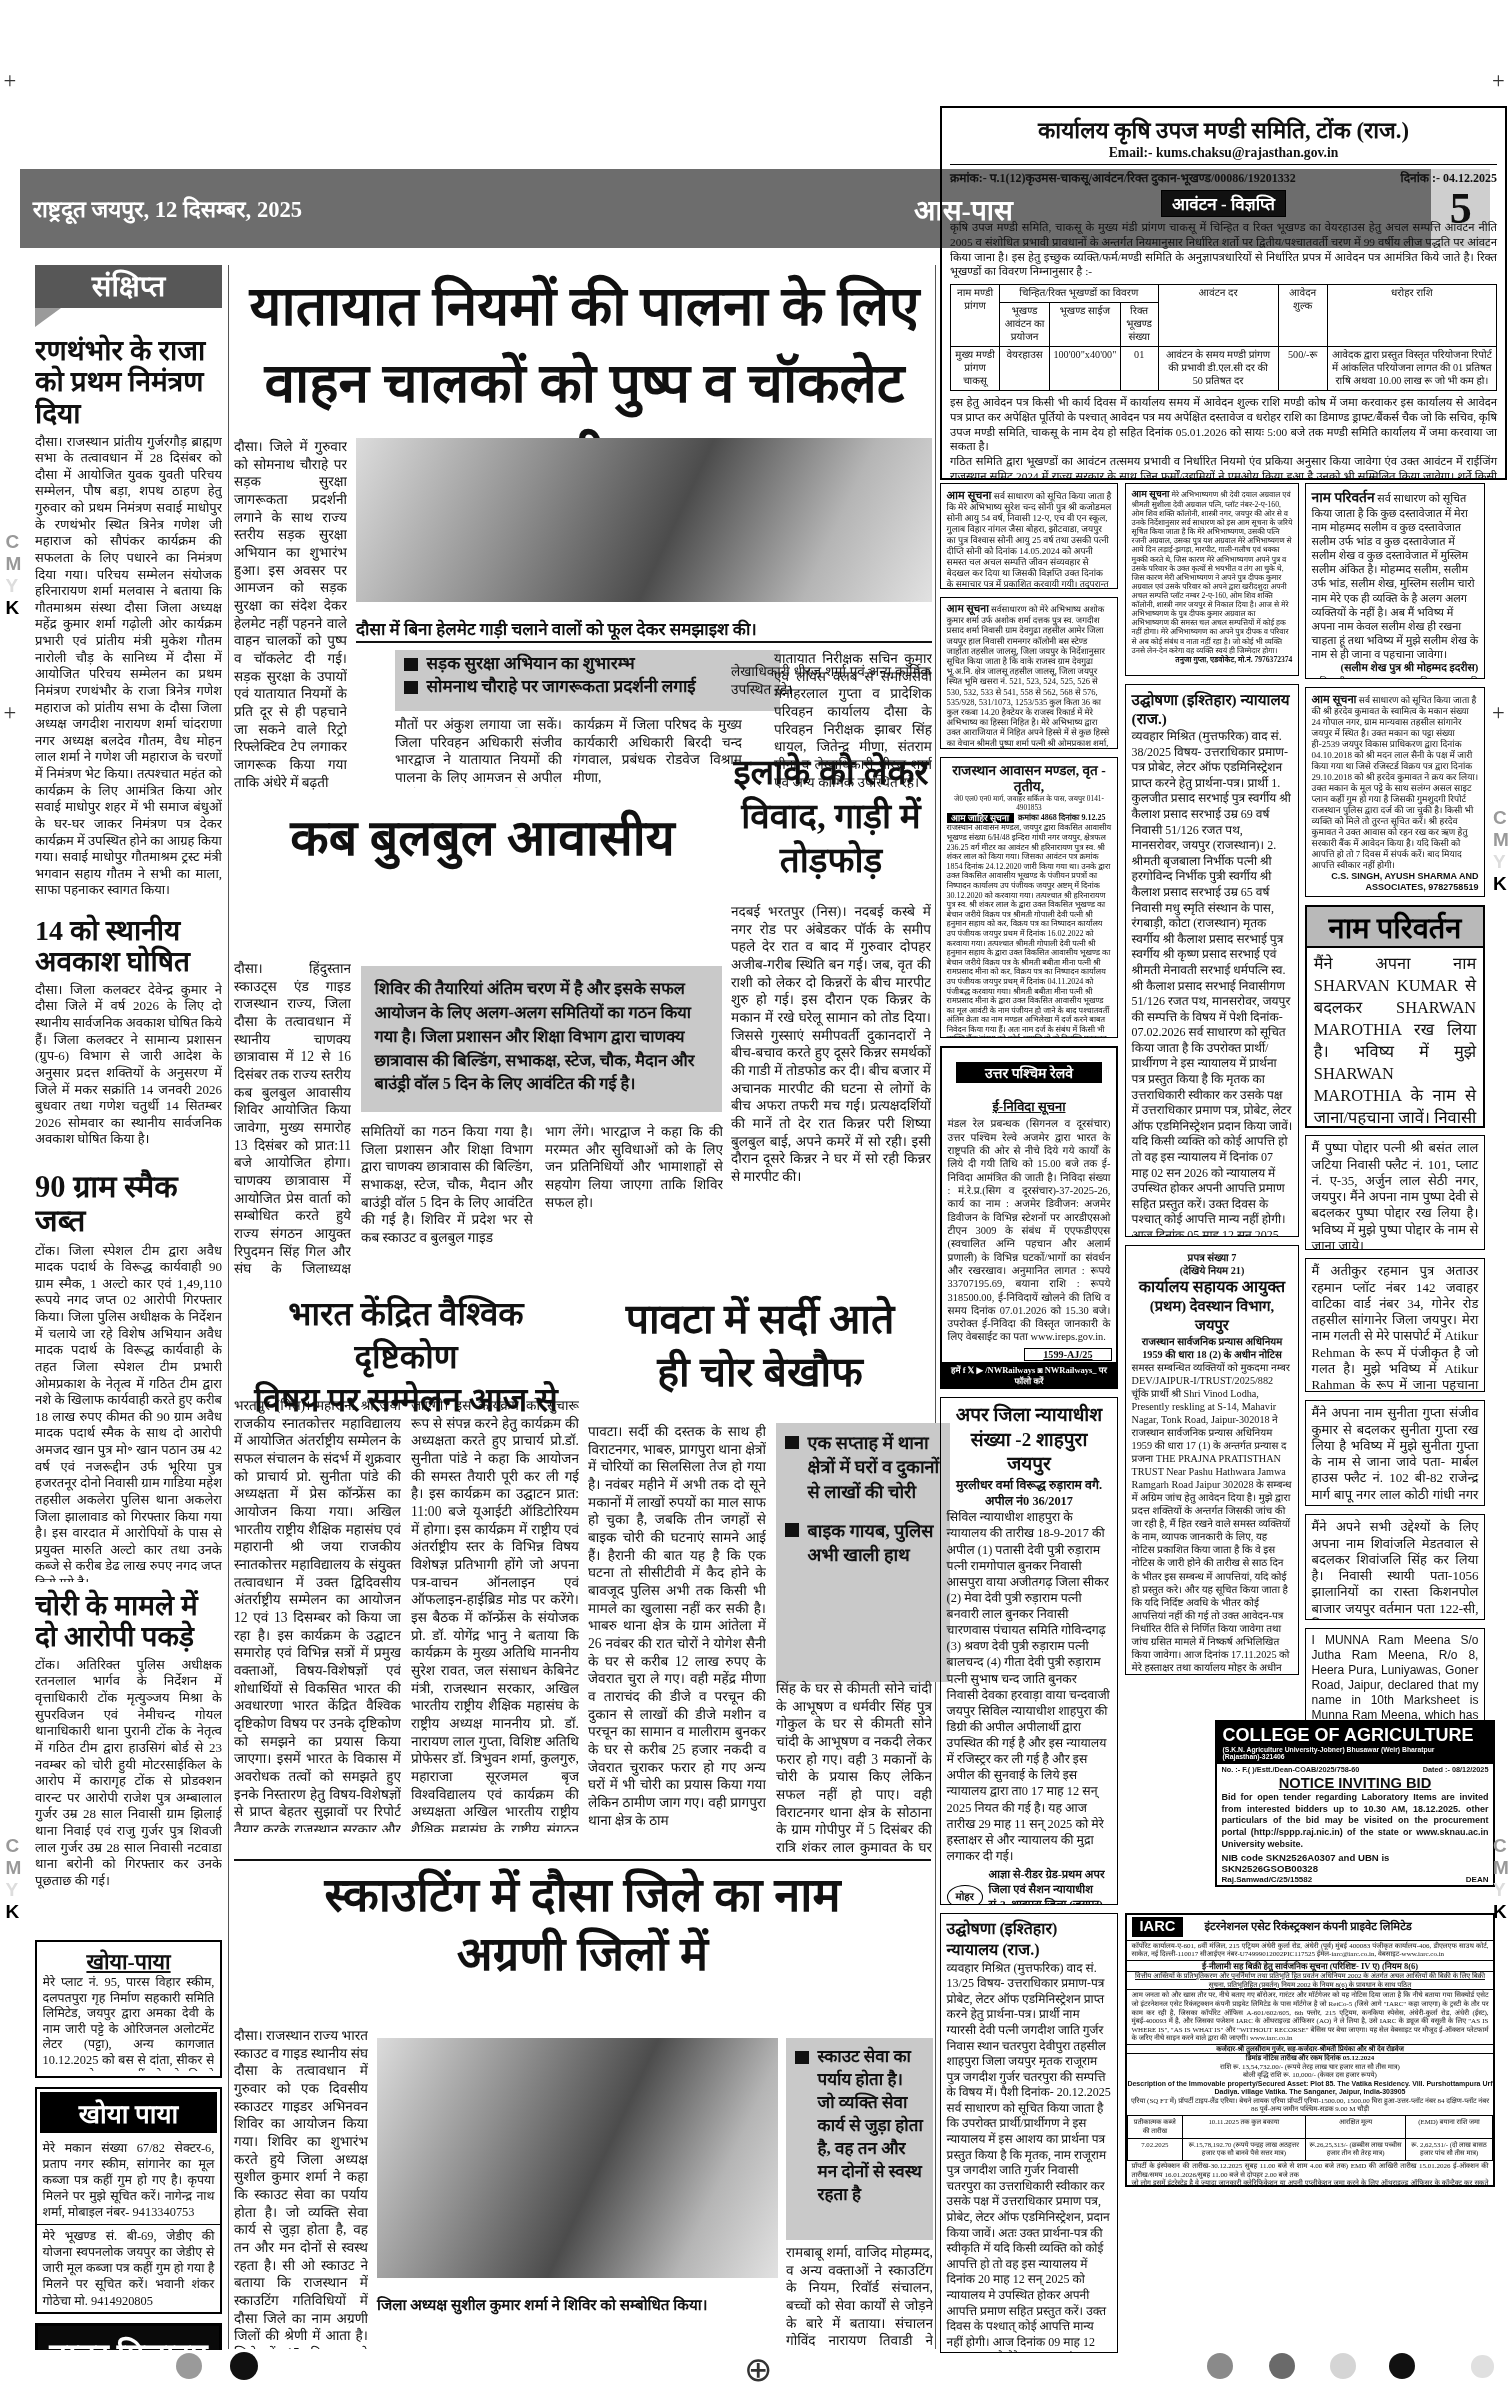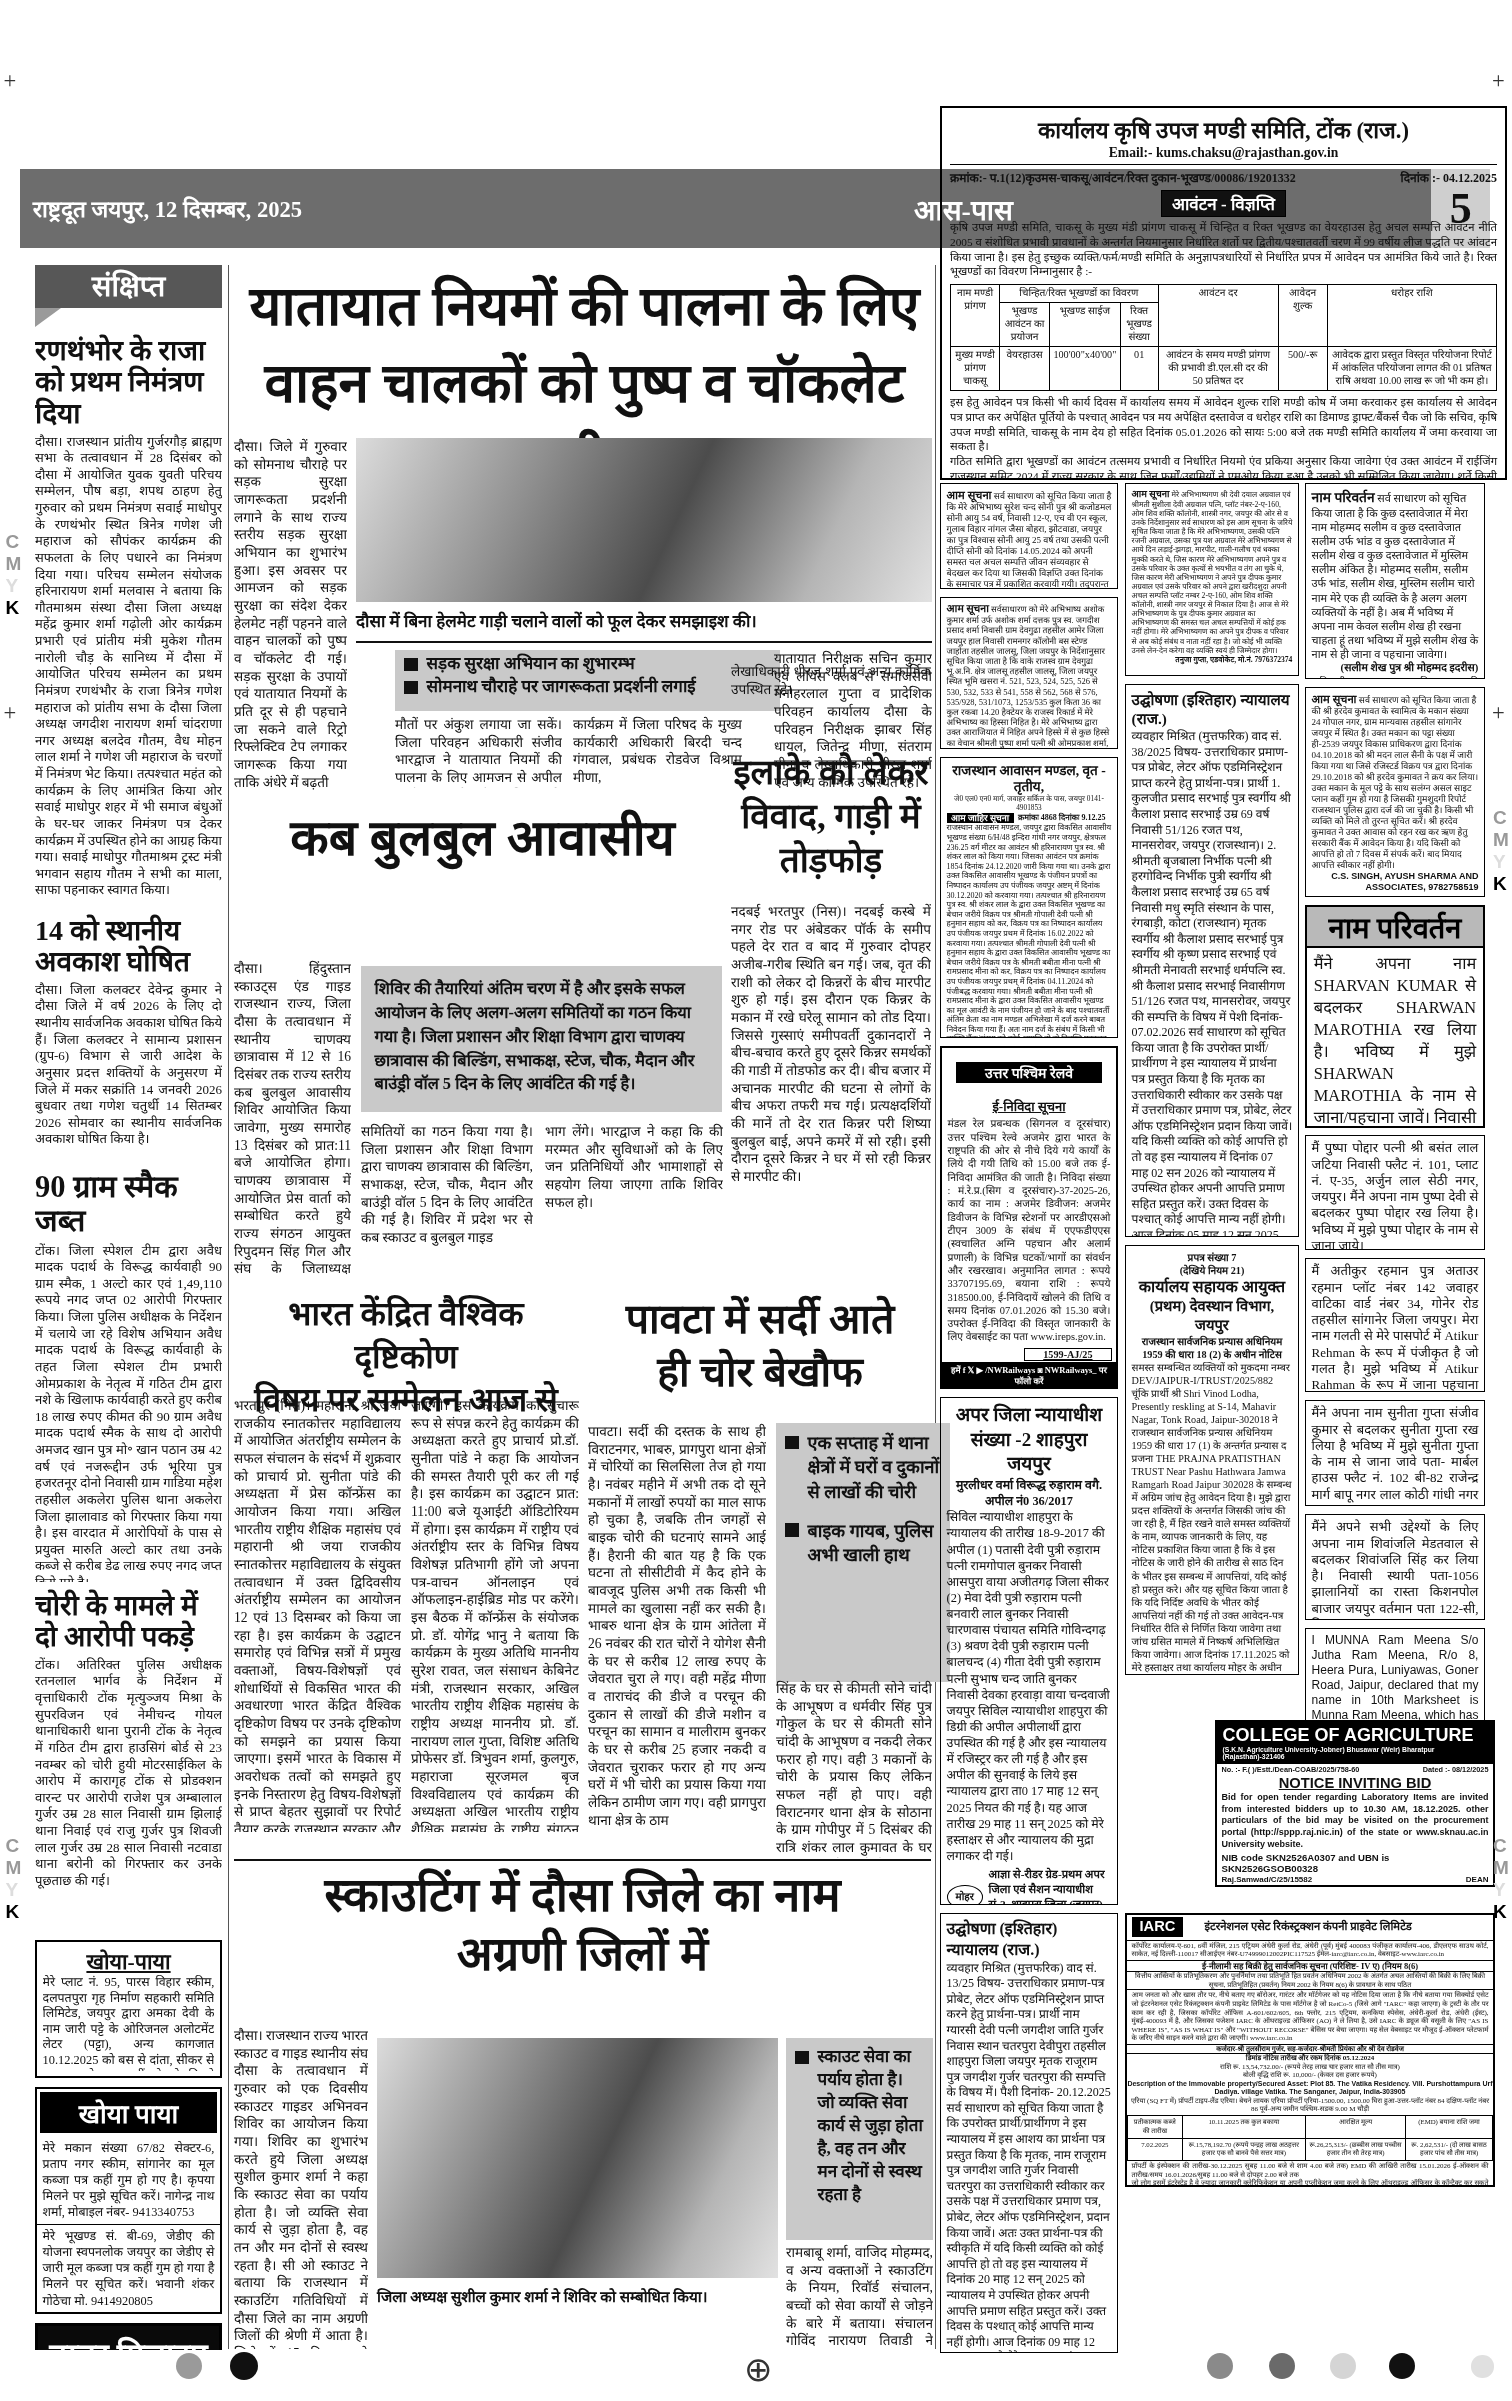--- a/index.html
+++ b/index.html
@@ -27,21 +27,21 @@
   .box2{border:2.8px solid #000;margin-top:9px;}
   .box2 .hdr{background:#000;color:#fff;font-size:26px;font-weight:bold;text-align:center;padding:2.3px 0;margin:3.4px;}
   .box2 .it{font-size:12.4px;line-height:1.3;padding:3.4px 5.6px;}
   .box2 .it+.it{border-top:1.7px solid #000;}
   .dial{border:3.4px solid #000;margin-top:9px;background:#0a0a0a;color:#fff;text-align:center;}
   .dial .dt{font-size:32px;font-weight:bold;padding-top:5.6px;}
   
   .mainhead{font-size:55px;font-weight:bold;line-height:1.4;text-align:center;}
   .body24{font-size:13.6px;line-height:1.3;}
   .photo{background:linear-gradient(115deg,#dcdcdc 0%,#8f8f8f 30%,#4c4c4c 55%,#b5b5b5 80%,#e2e2e2 100%);}
-  .cap{font-size:17px;font-weight:bold;}
+  .cap{font-size:17px;font-weight:bold;margin-top:8px;}
   .graybox{background:#c9c9c9;}
   .bullet{font-size:17px;font-weight:bold;line-height:1.35;display:flex;gap:9px;}
   .bullet .sq{width:13.6px;height:13.6px;background:#111;flex:none;margin-top:4.5px;}
   .h2a{font-size:50px;font-weight:bold;line-height:1.25;text-align:center;}
   .h2b{font-size:35px;font-weight:bold;line-height:1.25;text-align:center;}
   .h2c{font-size:33px;font-weight:bold;line-height:1.3;text-align:center;}
   .h2d{font-size:41px;font-weight:bold;line-height:1.3;text-align:center;}
   .infobox{background:#c9c9c9;font-size:16.4px;line-height:1.45;font-weight:bold;padding:11.3px 13.6px;}
   
   .adbox{border:2.3px solid #000;padding:5.6px 8px;}
@@ -332,21 +332,21 @@
     </div>
   </div>
 
   <div class="abs clip" style="left:1125px;top:1913px;width:366px;height:270px;border:2.3px solid #000;font-size:7px;line-height:1.22;">
     <div style="display:flex;align-items:center;gap:21px;padding:2.3px 4.5px;border-bottom:1.1px solid #000;">
       <span class="blkhdr eng" style="font-size:14.7px;padding:1.1px 8px;">IARC</span>
       <span style="font-size:11.3px;font-weight:bold;">इंटरनेशनल एसेट रिकंस्ट्रक्शन कंपनी प्राइवेट लिमिटेड</span>
     </div>
     <div class="j" style="padding:1.1px 4.5px;border-bottom:1.1px solid #000;">कॉर्पोरेट कार्यालय-ए-601, 6वीं मंजिल, 215 एट्रियम अंधेरी कुर्ला रोड, अंधेरी (पूर्व) मुंबई 400083 पंजीकृत कार्यालय-406, डीएलएफ साउथ कोर्ट, साकेत, नई दिल्ली-110017 सीआईएन नंबर-U74999012002PIC117525 ईमेल-iarc@iarc.co.in, वेबसाइट-www.iarc.co.in</div>
     <div class="c" style="font-weight:bold;font-size:8.5px;border-bottom:1.1px solid #000;">ई-नीलामी सह बिक्री हेतु सार्वजनिक सूचना (परिशिष्ट- IV ए) (नियम 8(6)</div>
-    <div class="c" style="border-bottom:1.1px solid #000;padding:0 3.4px;">वित्तीय आस्तियों के प्रतिभूतिकरण और पुनर्निर्माण तथा प्रतिभूति हित प्रवर्तन अधिनियम 2002 के अंतर्गत अचल आस्तियों की बिक्री के लिए बिक्री सूचना, प्रतिभूतिहित (प्रवर्तन) नियम 2002 के नियम 8(6) के प्रावधान के साथ पठित</div>
+    <div class="c" style="border-bottom:1.1px solid #000;padding:0 3.4px;text-decoration:underline;">वित्तीय आस्तियों के प्रतिभूतिकरण और पुनर्निर्माण तथा प्रतिभूति हित प्रवर्तन अधिनियम 2002 के अंतर्गत अचल आस्तियों की बिक्री के लिए बिक्री सूचना, प्रतिभूतिहित (प्रवर्तन) नियम 2002 के नियम 8(6) के प्रावधान के साथ पठित</div>
     <div class="j" style="padding:1.1px 4.5px;">आम जनता को और खास तौर पर, नीचे बताए गए बॉरोअर, गारंटर और मॉर्टगेजर को यह नोटिस दिया जाता है कि नीचे बताया गया सिक्योर्ड एसेट जो इंटरनेशनल एसेट रिकंस्ट्रक्शन कंपनी प्राइवेट लिमिटेड के पास मॉर्टगेज है जो RetCo-5 (जिसे आगे "IARC" कहा जाएगा) के ट्रस्टी के तौर पर काम कर रही है, जिसका कॉर्पोरेट ऑफिस A-601/602/605, 6th फ्लोर, 215 एट्रियम, कनकिया स्पेसेस, अंधेरी-कुर्ला रोड, अंधेरी (ईस्ट), मुंबई-400093 में है, और जिसका पजेशन IARC के ऑथराइज्ड ऑफिसर (AO) ने ले लिया है, उसे IARC के ड्यूज की वसूली के लिए "AS IS WHERE IS", "AS IS WHAT IS" और "WITHOUT RECORSE" बेसिस पर बेचा जाएगा। यह सेल वेबसाइट पर मौजूद ई-ऑक्शन प्लेटफार्म के जरिए नीचे साइन करने वाले द्वारा की जाएगी। www.iarc.co.in</div>
     <div class="c" style="font-weight:bold;border-top:1.1px solid #000;border-bottom:1.1px solid #000;">कर्जदार-श्री तुलसीराम गुर्जर, सह-कर्जदार-श्रीमती प्रियंका और श्री देव रोडवेज</div>
     <div class="c" style="font-weight:bold;">डिमांड नोटिस तारीख और रकम दिनांक 05.12.2024</div>
     <div class="c">राशि रू. 13,54,732.00/- (रूपये तेरह लाख चार हजार सात सौ तीस मात्र)</div>
     <div class="c">बोली वृद्धि राशि रू. 10,000/- (केवल दस हजार रूपये)</div>
     <div class="c eng" style="font-weight:bold;">Description of the Immovable property/Secured Asset: Plot 85. The Vatika Residency. Vill. Purshottampura Urf Dadiya. village Vatika. The Sanganer, Jaipur, India-303905</div>
     <div class="c">एरिया (SQ FT में) प्रॉपर्टी टाइप-लैंड एरिया। बेचने लायक एरिया प्रॉपर्टी एरिया-1500.00, 1500.00 घिरा हुआ-उत्तर-प्लॉट नंबर 84 दक्षिण-प्लॉट नंबर 86 पूर्व-अन्य जमीन पश्चिम-सडक 9.00 M चौड़ी</div>
     <table class="mtab" style="margin:1.1px 0;">
       <tbody>
           <tr>

